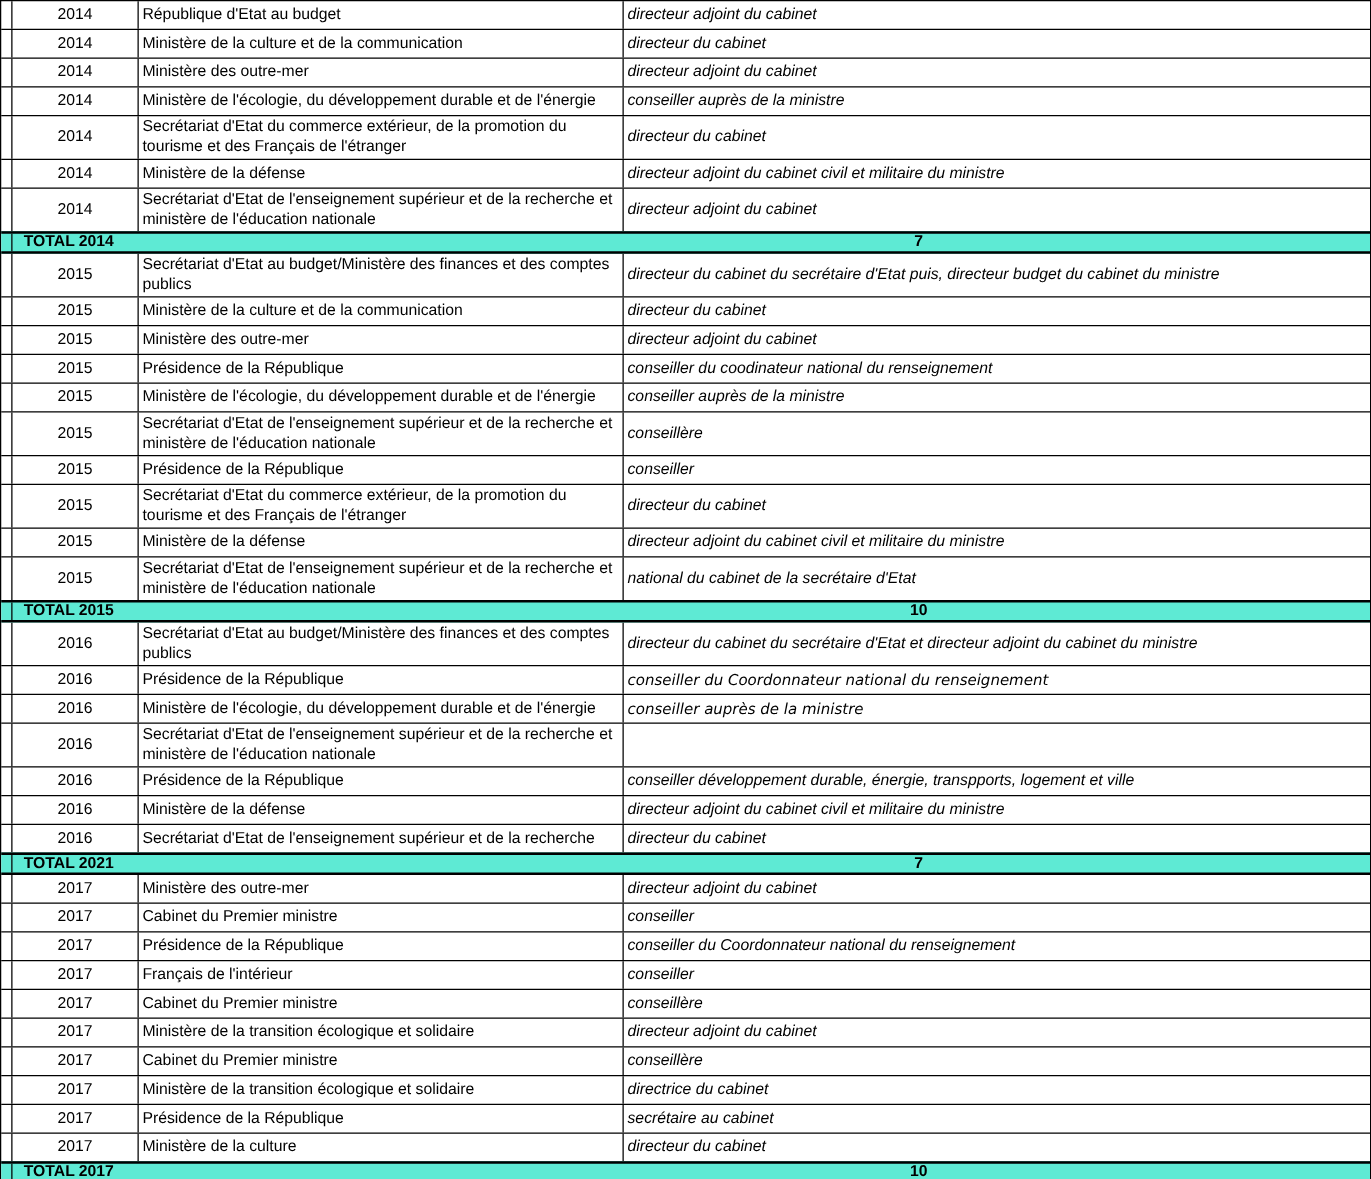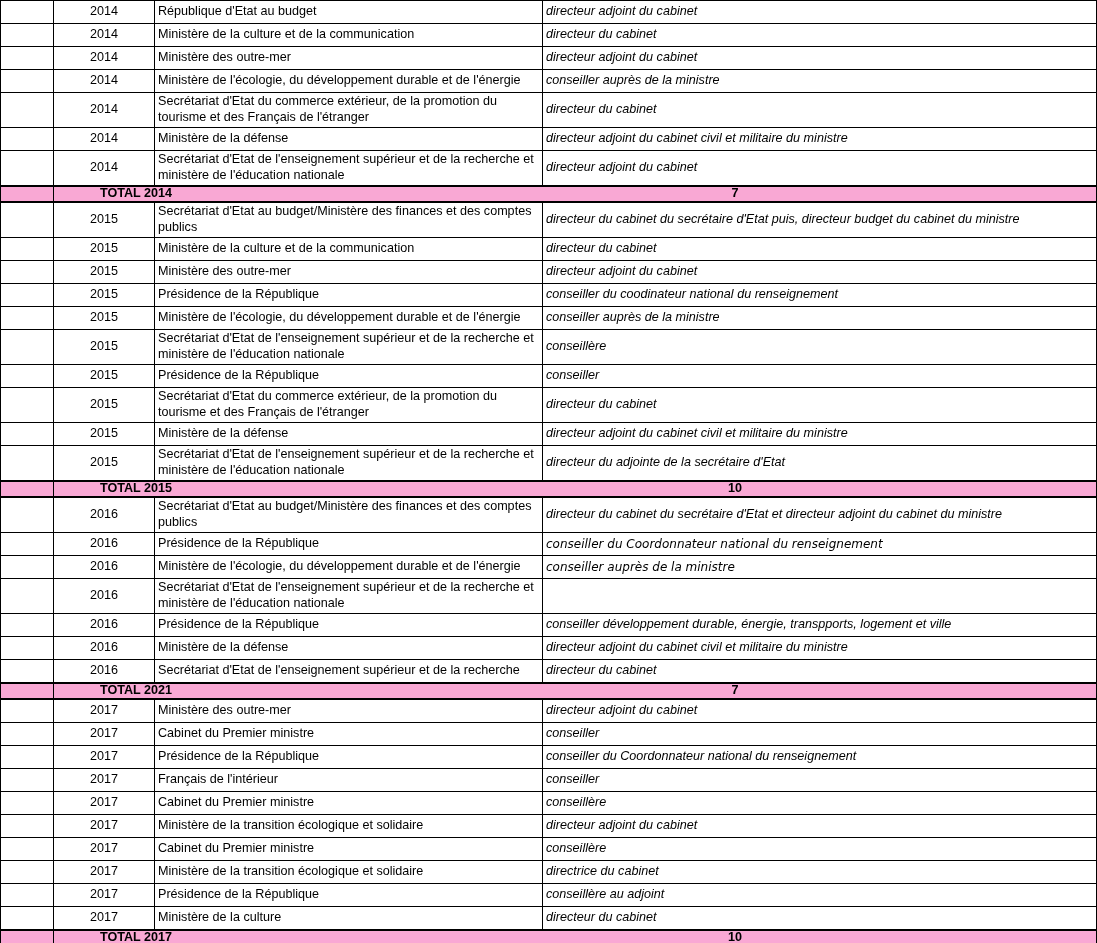--- a/index.html
+++ b/index.html
@@ -13,39 +13,37 @@
     font-size:12.6px;
     line-height:1.25;
     color:#000;
     background:#fff;
   }
   .row {
     display:flex;
     align-items:stretch;
     border-bottom:1px solid #000;
     min-height:22px;
-    padding-left:44px;
   }
   .row.tall { min-height:34px; }
   .cell { box-sizing:border-box; display:flex; align-items:center; }
   .gutter  { width:9px;  border-right:1px solid #000; }
   .year    { width:101px; border-right:1px solid #000; justify-content:center; }
   .entity  { width:388px; border-right:1px solid #000; padding:1px 2px 1px 3px; }
   .func    { flex:1; padding:1px 2px 1px 3px;font-style:italic; }
   .func.alt { font-family:"DejaVu Sans", sans-serif; font-size:12px; }
   .row.total {
     position:relative;
-    background:#f9a8d4;
+    background:#5eead4;
     border-top:2px solid #000;
     border-bottom:2px solid #000;
     margin-top:-1px;
     min-height:14px;
     height:14px;
     font-weight:bold;
-    gap:37px;
   }
   .row.total .gutter { border-right:1px solid #000; }
   .total-label { display:flex; align-items:center; padding-left:9px; }
   .total-value {
     position:absolute;
     left:734px; top:0; bottom:0;
     transform:translateX(-50%);
     display:flex; align-items:center;
   }
 </style>
@@ -151,21 +149,21 @@
     <div class="row">
     <div class="cell gutter"></div>
     <div class="cell year">2015</div>
     <div class="cell entity">Ministère de la défense</div>
     <div class="cell func">directeur adjoint du cabinet civil et militaire du ministre</div>
   </div>
     <div class="row tall">
     <div class="cell gutter"></div>
     <div class="cell year">2015</div>
     <div class="cell entity">Secrétariat d'Etat de l'enseignement supérieur et de la recherche et ministère de l'éducation nationale</div>
-    <div class="cell func">directeur du adjointe de la secrétaire d'Etat</div>
+    <div class="cell func">national du cabinet de la secrétaire d'Etat</div>
   </div>
     <div class="row total">
     <div class="cell gutter"></div>
     <div class="total-label">TOTAL 2015</div>
     <div class="total-value">10</div>
   </div>
     <div class="row tall">
     <div class="cell gutter"></div>
     <div class="cell year">2016</div>
     <div class="cell entity">Secrétariat d'Etat au budget/Ministère des finances et des comptes publics</div>
@@ -256,21 +254,21 @@
     <div class="row">
     <div class="cell gutter"></div>
     <div class="cell year">2017</div>
     <div class="cell entity">Ministère de la transition écologique et solidaire</div>
     <div class="cell func">directrice du cabinet</div>
   </div>
     <div class="row">
     <div class="cell gutter"></div>
     <div class="cell year">2017</div>
     <div class="cell entity">Présidence de la République</div>
-    <div class="cell func">conseillère au adjoint</div>
+    <div class="cell func">secrétaire au cabinet</div>
   </div>
     <div class="row">
     <div class="cell gutter"></div>
     <div class="cell year">2017</div>
     <div class="cell entity">Ministère de la culture</div>
     <div class="cell func">directeur du cabinet</div>
   </div>
     <div class="row total">
     <div class="cell gutter"></div>
     <div class="total-label">TOTAL 2017</div>

